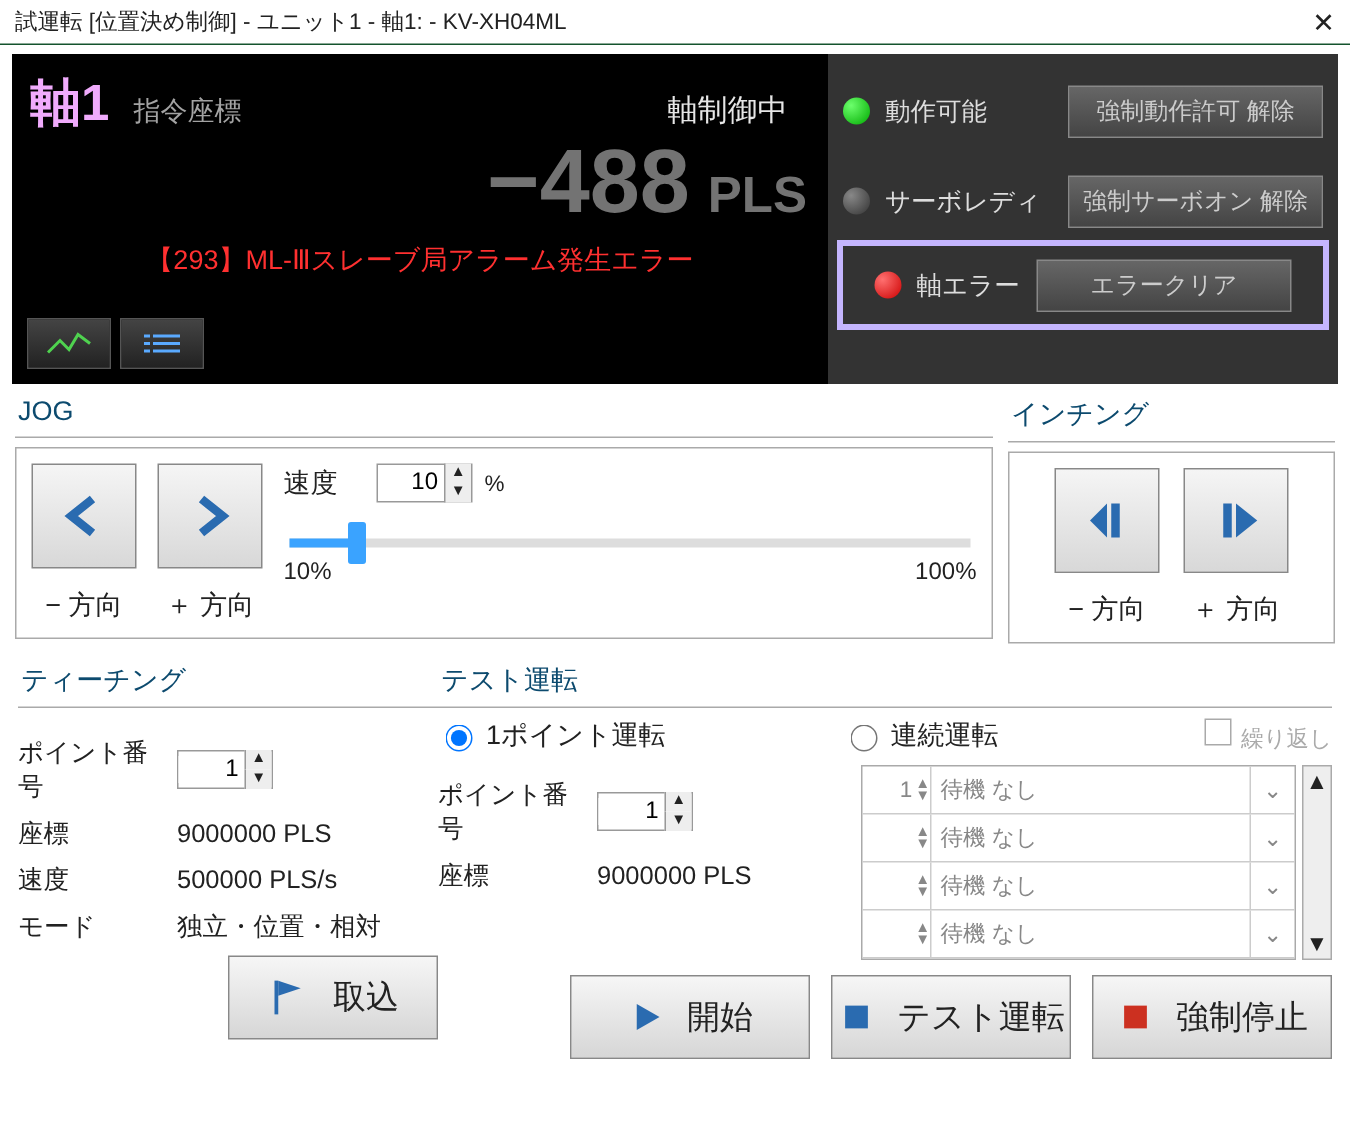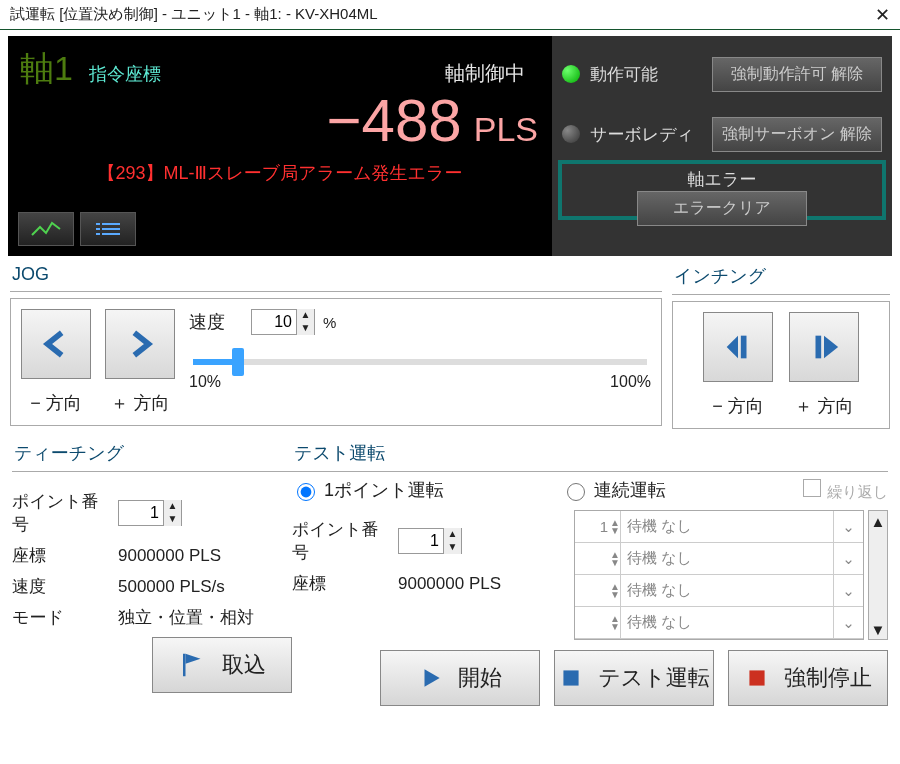--- a/index.html
+++ b/index.html
@@ -3,36 +3,36 @@
 <meta charset="utf-8">
 <style>
 * { box-sizing: border-box; font-family: "MS PGothic","Meiryo",sans-serif; }
 body { margin:0; padding:0; background:#fff; width:900px; height:764px; overflow:hidden; font-size:15px; color:#222; }
 .titlebar { height:30px; display:flex; align-items:center; padding:0 10px; border-bottom:1px solid #14532d; }
 .titlebar .title { flex:1; font-size:15px; }
 .titlebar .close { font-size:18px; cursor:pointer; }
 .display { background:#000; height:220px; margin:6px 8px 4px 8px; display:flex; }
 .display-left { flex:1.05; color:#fff; position:relative; }
 .display-right { background:#333; width:340px; display:flex; flex-direction:column; padding:8px 10px; }
-.axis-label { font-size:34px; font-weight:normal; color:#4d7c0f; }
-.cmd-label { font-size:18px; color:#5eead4; margin-left:16px; }
+.axis-label { font-size:34px; font-weight:bold; color:#f0abfc; }
+.cmd-label { font-size:18px; color:#a3a3a3; margin-left:16px; }
 .ctrl-label { font-size:20px; color:#e6e6e6; text-align:right; margin-right:15px; margin-top:4px; }
-.big-value { font-size:60px; font-weight:normal; color:#fca5a5; text-align:right; margin-right:14px; margin-top:-6px; }
+.big-value { font-size:60px; font-weight:bold; color:#737373; text-align:right; margin-right:14px; margin-top:-6px; }
 .big-value .unit { font-size:34px; margin-left:12px; }
 .err-line { color:#ff3030; font-size:18px; text-align:center; margin-top:6px; }
 .iconbtn { width:56px; height:34px; background:linear-gradient(#444,#222); border:1px solid #555; margin-right:6px; display:inline-flex; align-items:center; justify-content:center; cursor:pointer; }
 .iconbtn svg { width:32px; height:20px; }
 .status-row { display:flex; align-items:center; height:60px; }
 .led { width:18px; height:18px; border-radius:50%; margin-right:10px; }
 .led.green { background:radial-gradient(circle at 30% 30%,#6cff6c,#0a0); }
 .led.grey { background:radial-gradient(circle at 30% 30%,#888,#333); }
 .led.red { background:radial-gradient(circle at 30% 30%,#ff7070,#c00); }
 .status-label { font-size:17px; color:#ddd; flex:1; }
 .status-btn { background:linear-gradient(#666,#444); border:1px solid #888; color:#ccc; font-size:16px; padding:6px 6px; width:170px; cursor:pointer; text-align:center; }
-.status-row.hl { border:4px solid #0f766e; padding:4px; margin:-4px;flex-direction:column; }
+.status-row.hl { border:4px solid #c4b5fd; padding:21px; margin:-4px; }
 
 .panels { display:flex; gap:10px; padding:0 10px; }
 .panel { border:0; }
 .group-title { font-size:18px; color:#0c4a6e; border-bottom:1px solid #aaa; padding:4px 2px 6px 2px; }
 .box { border:1px solid #aaa; padding:10px; margin-top:6px; }
 .jogrow { display:flex; align-items:flex-start; gap:14px; }
 .sqbtn { width:70px; height:70px; background:linear-gradient(#f5f5f5,#d8d8d8); border:1px solid #888; display:flex; align-items:center; justify-content:center; cursor:pointer; }
 .sqbtn svg { width:34px; height:34px; }
 .dir-label { font-size:18px; text-align:center; margin-top:12px; }
 .speedcol { flex:1; }

